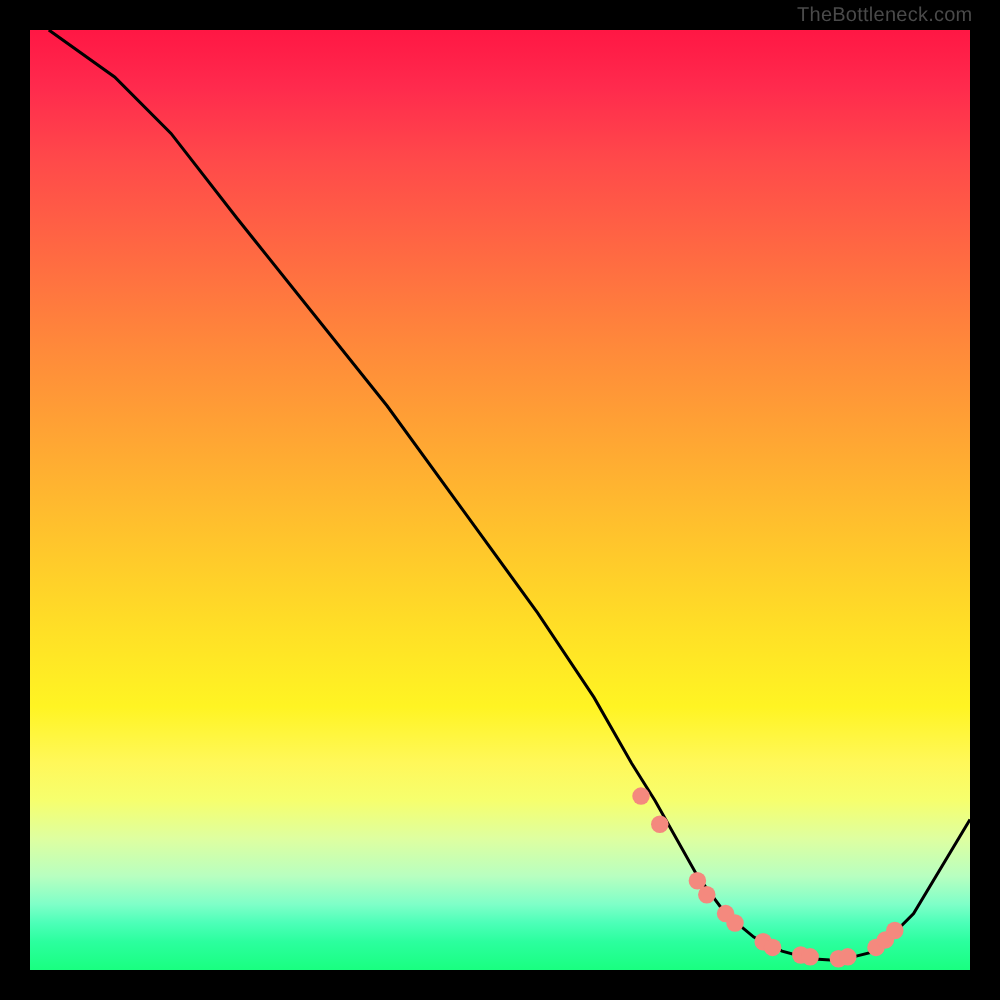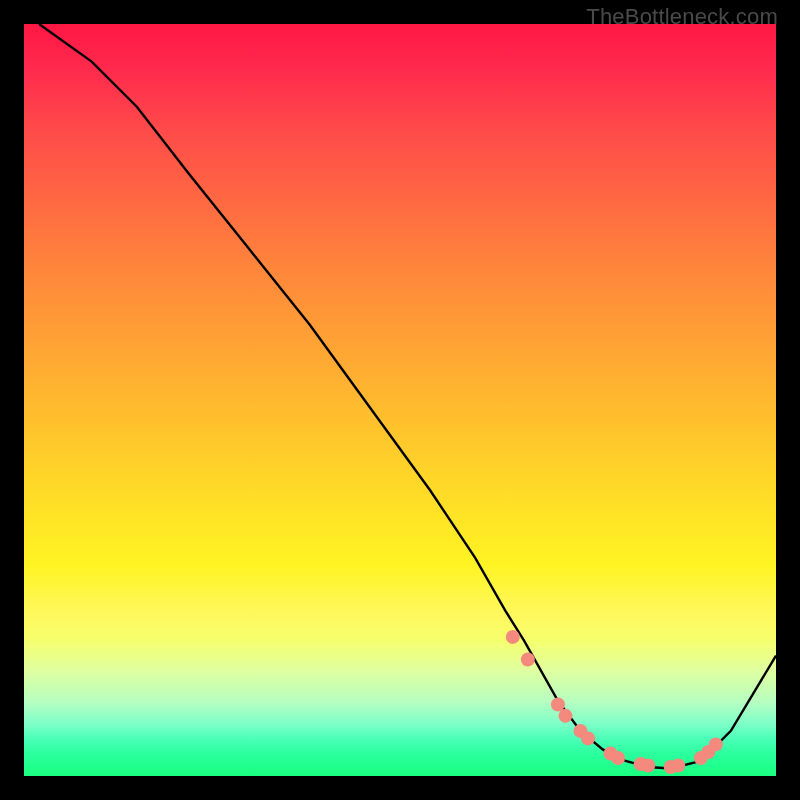--- a/index.html
+++ b/index.html
@@ -45,21 +45,21 @@
       #2bff9e 97%,
       #1fff8a 99%,
       #19ff80 100%
     );
   }
   .watermark {
     position: absolute;
     top: 4px;
     right: 22px;
     color: #4a4a4a;
-    font-size: 22px;
+    font-size: 16px;
     letter-spacing: 0.2px;
     font-weight: 500;
     user-select: none;
   }
   svg.curve {
     position: absolute;
     left: 0;
     top: 0;
     width: 752px;
     height: 752px;

